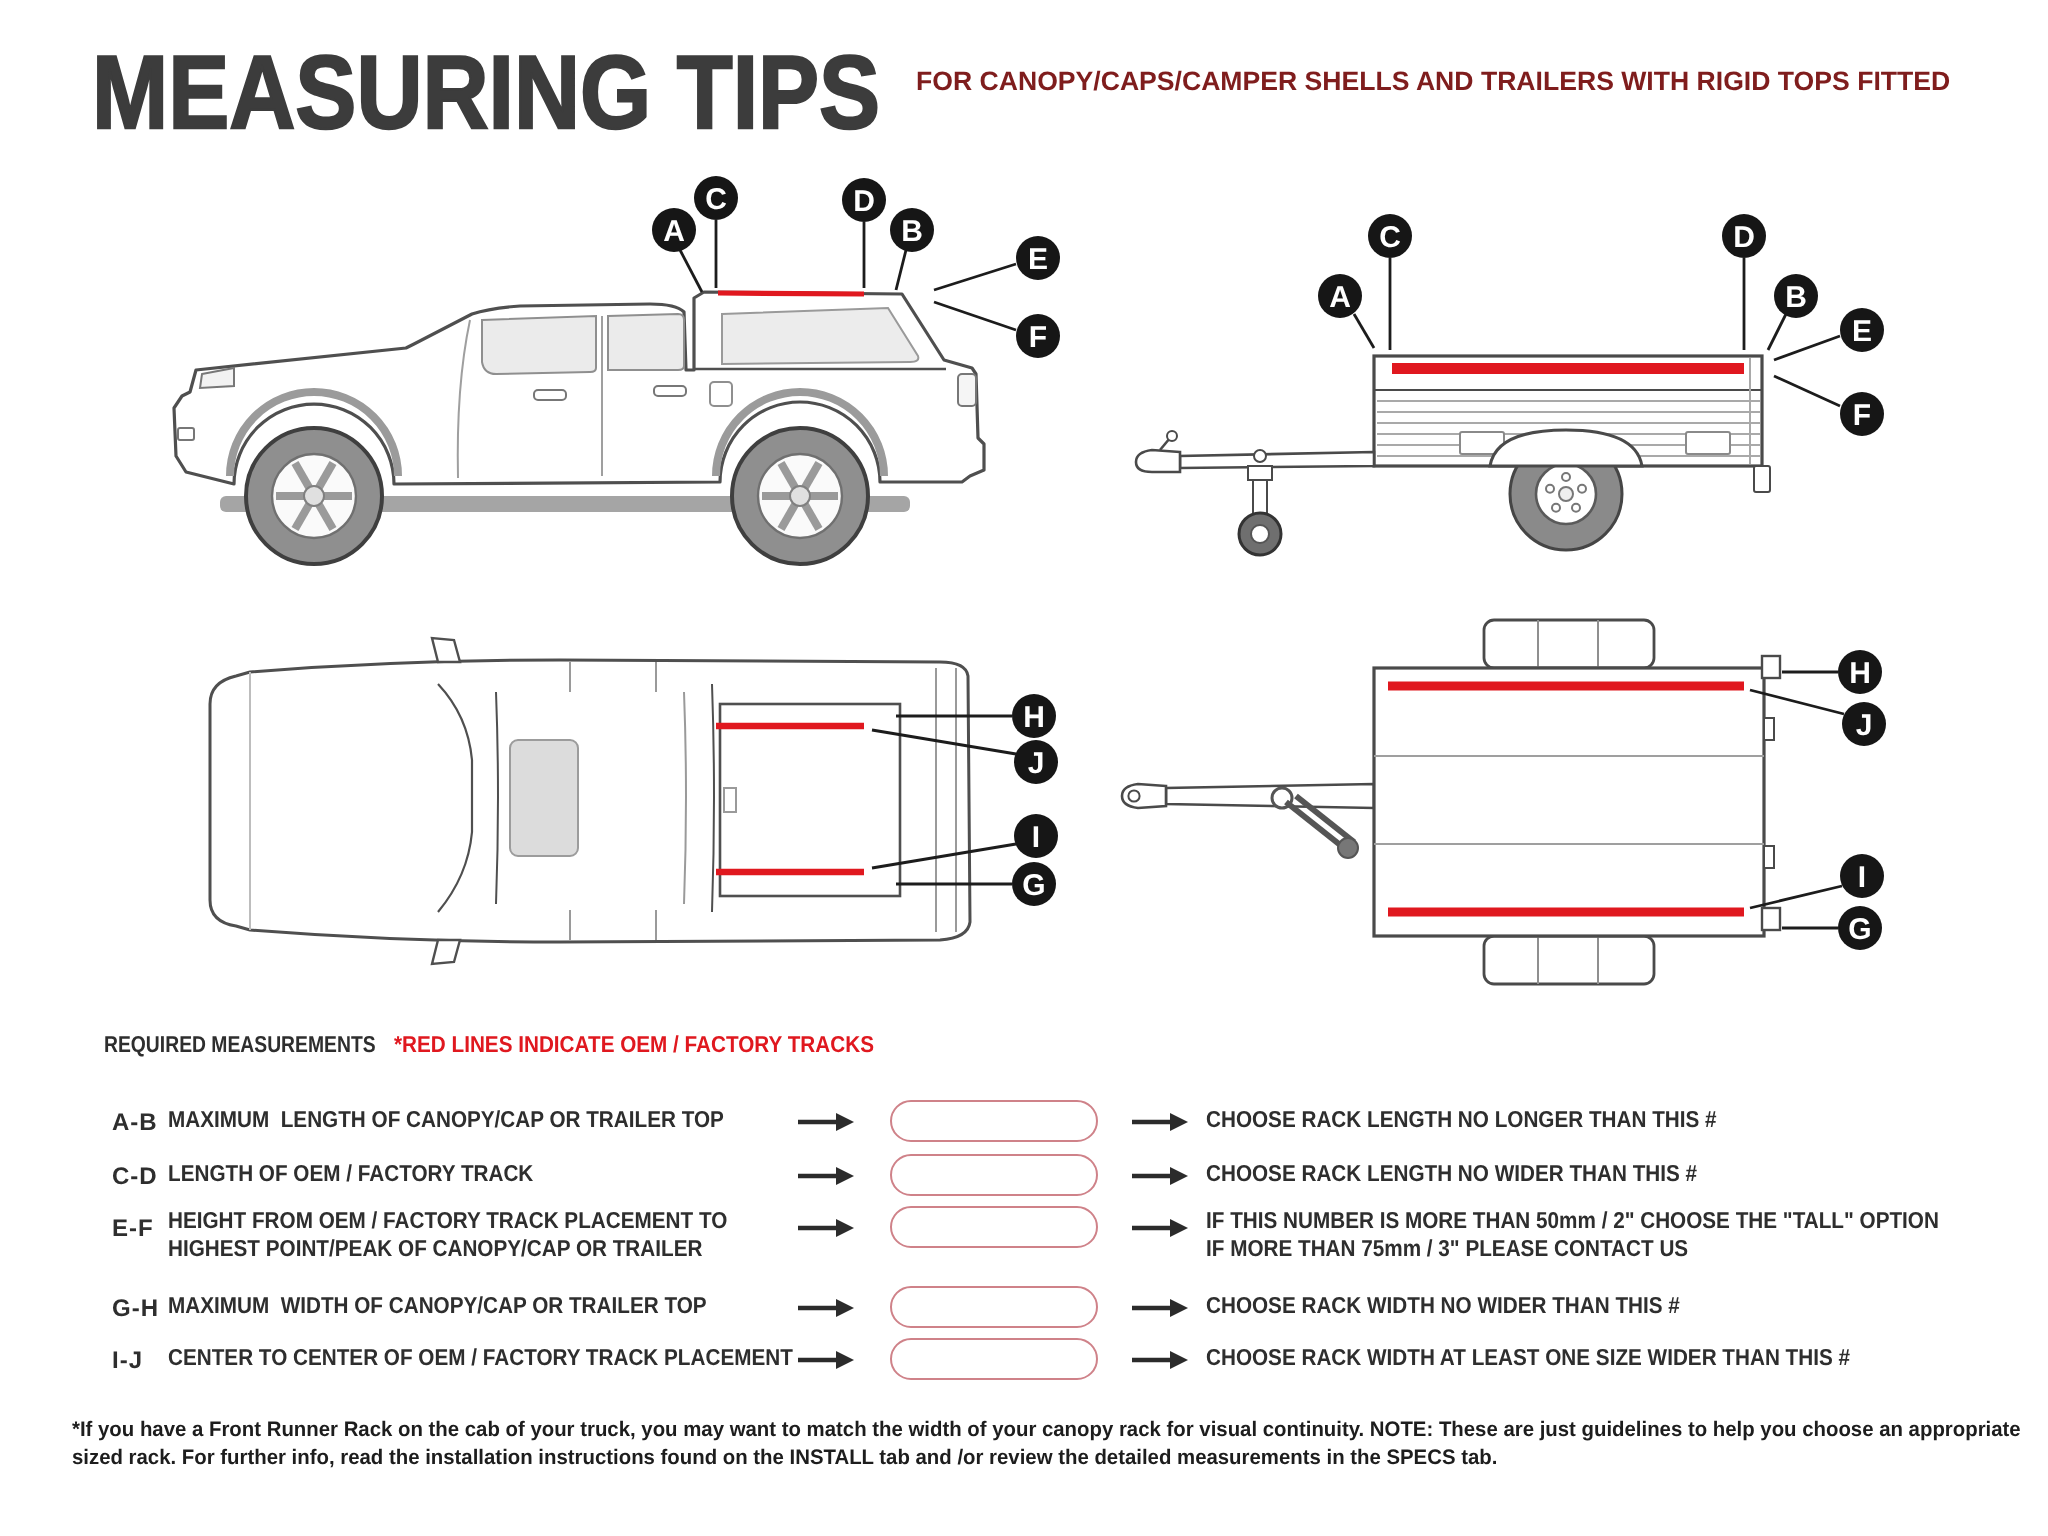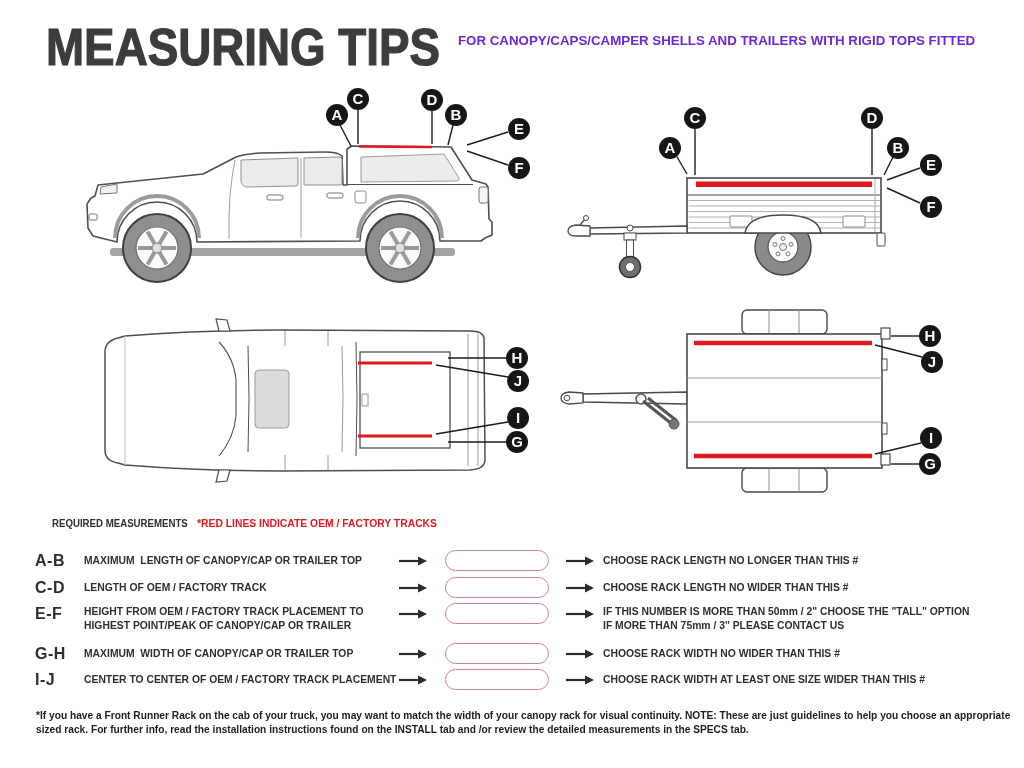--- a/index.html
+++ b/index.html
@@ -1,25 +1,25 @@
 <!DOCTYPE html>
 <html><head>
 <meta charset="utf-8">
 <style>
   * { margin:0; padding:0; box-sizing:border-box; }
   html,body { width:1024px; height:768px; background:#ffffff; overflow:hidden; }
   body { font-family:"Liberation Sans", sans-serif; color:#2e2e2e; position:relative; }
   .abs { position:absolute; }
   #title { left:46px; top:21px; font-size:52px; font-weight:bold; color:#3c3c3c; line-height:1; transform:scaleX(0.88); transform-origin:0 0; letter-spacing:0px; white-space:nowrap; -webkit-text-stroke:1.2px #3c3c3c; }
-  #subtitle { left:458px; top:30px; font-size:13.3px; font-weight:bold; color:#6d28d9; line-height:22px; }
+  #subtitle { left:458px; top:30px; font-size:13.3px; font-weight:bold; color:#7f1d1d; line-height:22px; }
   #subtitle div { white-space:nowrap; }
   #req-head { left:52px; top:517px; font-size:11.5px; font-weight:bold; white-space:nowrap; transform:scaleX(0.84); transform-origin:0 0; }
   #req-note { left:197px; top:517px; font-size:11.5px; font-weight:bold; color:#e0181f; transform:scaleX(0.9); transform-origin:0 0; white-space:nowrap; }
   .mrow { position:absolute; left:0; width:1024px; height:21px; }
-  .mrow .code { position:absolute; left:35px; top:50%; transform:translateY(-50%); font-size:16px; font-weight:bold; letter-spacing:0.5px; }
+  .mrow .code { position:absolute; left:56px; top:50%; transform:translateY(-50%); font-size:12px; font-weight:bold; letter-spacing:0.5px; }
   .mrow .desc { position:absolute; left:84px; top:50%; transform:translateY(-50%) scaleX(0.9); transform-origin:0 50%; font-size:11.5px; font-weight:bold; white-space:pre; line-height:13.5px; }
   .mrow .arr { position:absolute; top:50%; transform:translateY(-50%); }
   .mrow .a1 { left:398px; }
   .mrow .a2 { left:565px; }
   .mrow .mbox { position:absolute; left:445px; top:0; width:104px; height:21px; border:1.3px solid #cf8289; border-radius:11px; background:#fff; }
   .mrow .instr { position:absolute; left:603px; top:50%; transform:translateY(-50%) scaleX(0.9); transform-origin:0 50%; font-size:11.5px; font-weight:bold; white-space:pre; line-height:13.5px; }
   .mrow.tall .desc { top:2px; transform:scaleX(0.9); }
   .mrow.tall .instr { top:2px; transform:scaleX(0.9); }
   #footnote { left:36px; top:708px; font-size:10.5px; font-weight:bold; line-height:14px; color:#1d1d1d; }
   #footnote div { white-space:nowrap; transform:scaleX(0.97); transform-origin:0 0; }

